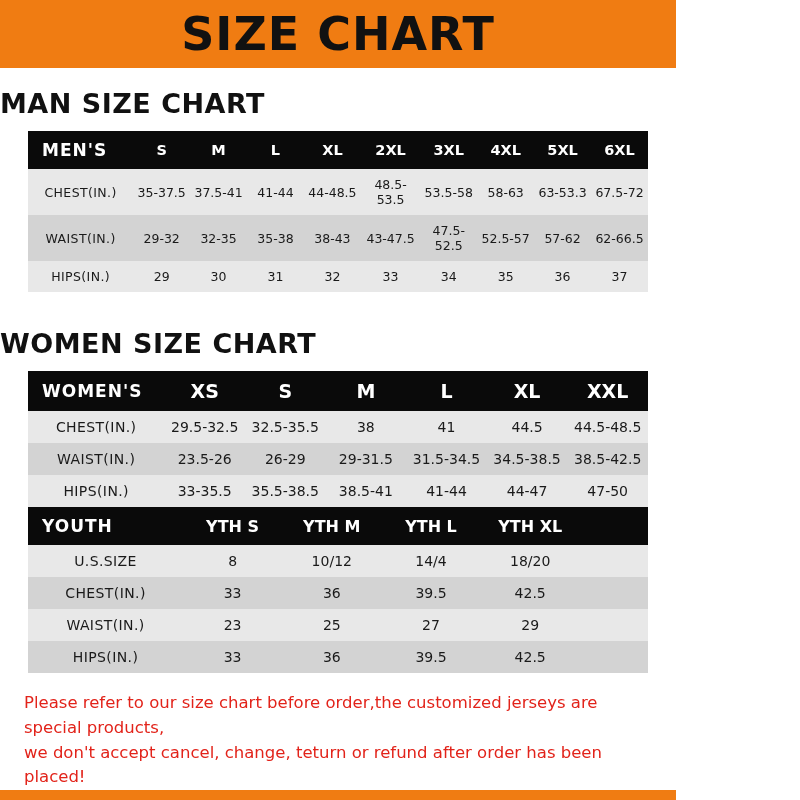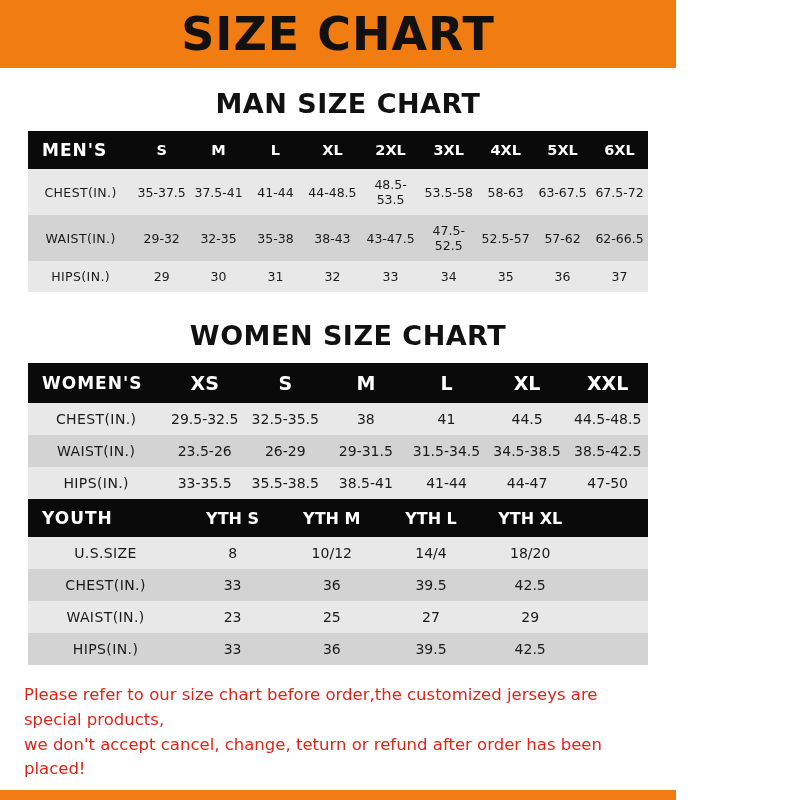--- a/index.html
+++ b/index.html
@@ -33,30 +33,29 @@
     font-family: "DejaVu Sans", sans-serif;
     font-weight: bold;
     font-size: 46px;
     letter-spacing: 1px;
     color: #111111;
     line-height: 1;
     margin: 0;
   }
   
   .section-title {
-    text-align: center;
+    text-align: left;
     font-family: "DejaVu Sans", sans-serif;
     font-weight: bold;
     font-size: 27px;
     color: #111111;
     letter-spacing: 0.5px;
-    padding-left: 20px;
   }
   .sec1-title { margin: 20px 0 12px 0; }
-  .sec2-title { margin: 28px 0 12px 0; }
+  .sec2-title { margin: 36px 0 12px 0; }
   .sec3-title { margin: 26px 0 12px 0; }
 
   
   .table-wrap {
     margin: 0 28px;
   }
   table.size-table {
     width: 100%;
     border-collapse: collapse;
     table-layout: fixed;
@@ -170,21 +169,21 @@
       <tbody>
         <tr class="row-light">
           <td class="first-col">CHEST(IN.)</td>
           <td>35-37.5</td>
           <td>37.5-41</td>
           <td>41-44</td>
           <td>44-48.5</td>
           <td>48.5-53.5</td>
           <td>53.5-58</td>
           <td>58-63</td>
-          <td>63-67.5</td>
+          <td>63-53.3</td>
           <td>67.5-72</td>
         </tr>
         <tr class="row-dark">
           <td class="first-col">WAIST(IN.)</td>
           <td>29-32</td>
           <td>32-35</td>
           <td>35-38</td>
           <td>38-43</td>
           <td>43-47.5</td>
           <td>47.5-52.5</td>

